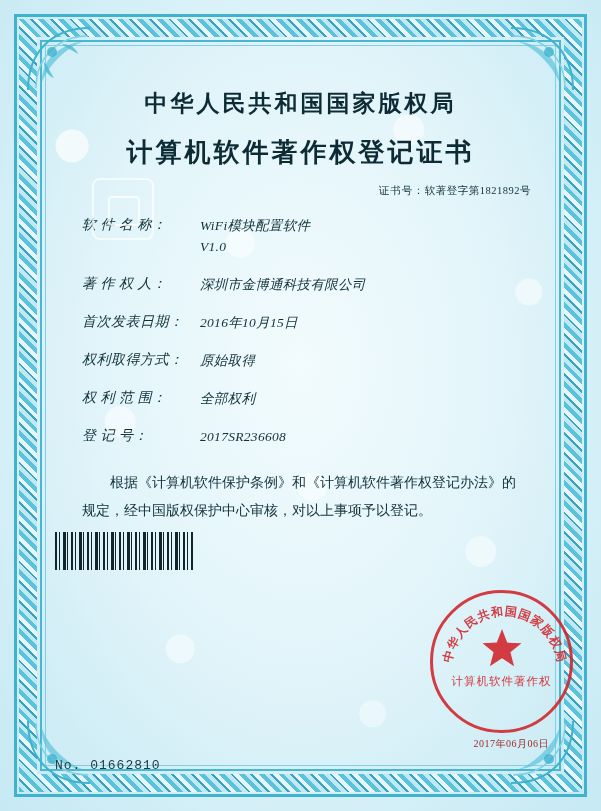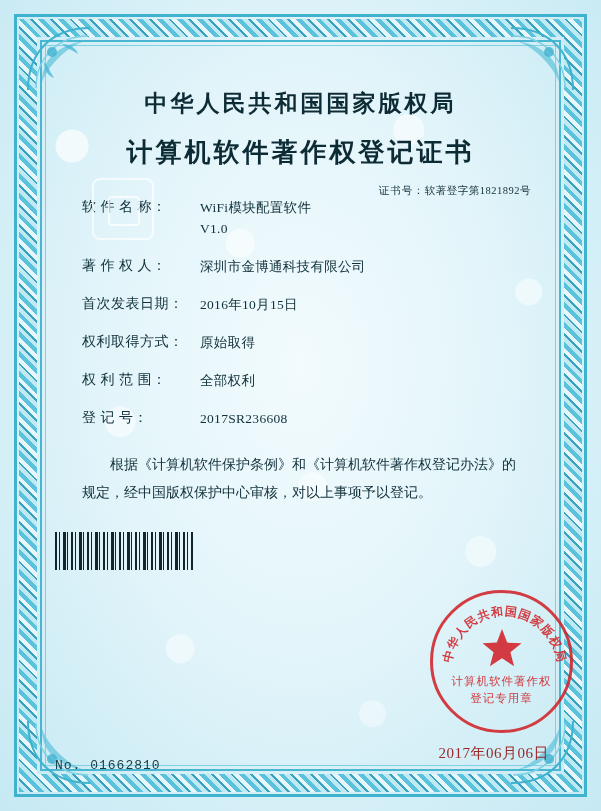--- a/index.html
+++ b/index.html
@@ -126,21 +126,23 @@
     text-align: right;
     font-size: 10.5px;
     color: #12313b;
     margin-top: 14px;
     padding-right: 10px;
     letter-spacing: 0.5px;
   }
   .cert-no .cn-label { letter-spacing: 1px; }
 
   .fields {
+    margin-top: 18px;
     padding-left: 22px;
+    font-style: italic;
   }
   .field-row {
     display: flex;
     align-items: flex-start;
     margin-bottom: 17px;
     font-size: 14px;
     color: #10303a;
   }
   .field-label {
     width: 118px;
@@ -238,22 +240,22 @@
     left: 55px;
     bottom: 38px;
     font-family: "Liberation Mono", monospace;
     font-size: 13px;
     color: #1a3b45;
     letter-spacing: 1px;
   }
   .footer-date {
     position: absolute;
     right: 52px;
-    bottom: 48px;
-    font-size: 15px;
+    bottom: 60px;
+    font-size: 10px;
     color: #9a2a2a;
     letter-spacing: 0.5px;
   }
 
   
   .soft-logo {
     position: absolute;
     left: 32px;
     top: 118px;
     width: 58px;
@@ -385,20 +387,19 @@
       </defs>
       <text>
         <textPath href="#arcpath" startOffset="50%" text-anchor="middle">中华人民共和国国家版权局</textPath>
       </text>
     </svg>
     <svg class="star" viewBox="0 0 42 42">
       <polygon points="21,2 26.2,15.6 40.5,16.3 29.4,25.3 33.1,39.2 21,31.3 8.9,39.2 12.6,25.3 1.5,16.3 15.8,15.6" fill="#d2232a"></polygon>
     </svg>
     <div class="seal-lines">
       <div>计算机软件著作权</div>
-      <div>登记专用章</div>
     </div>
   </div>
 
   <div class="footer-no">No. 01662810</div>
   <div class="footer-date">2017年06月06日</div>
 
 </div>
 
 </body></html>

